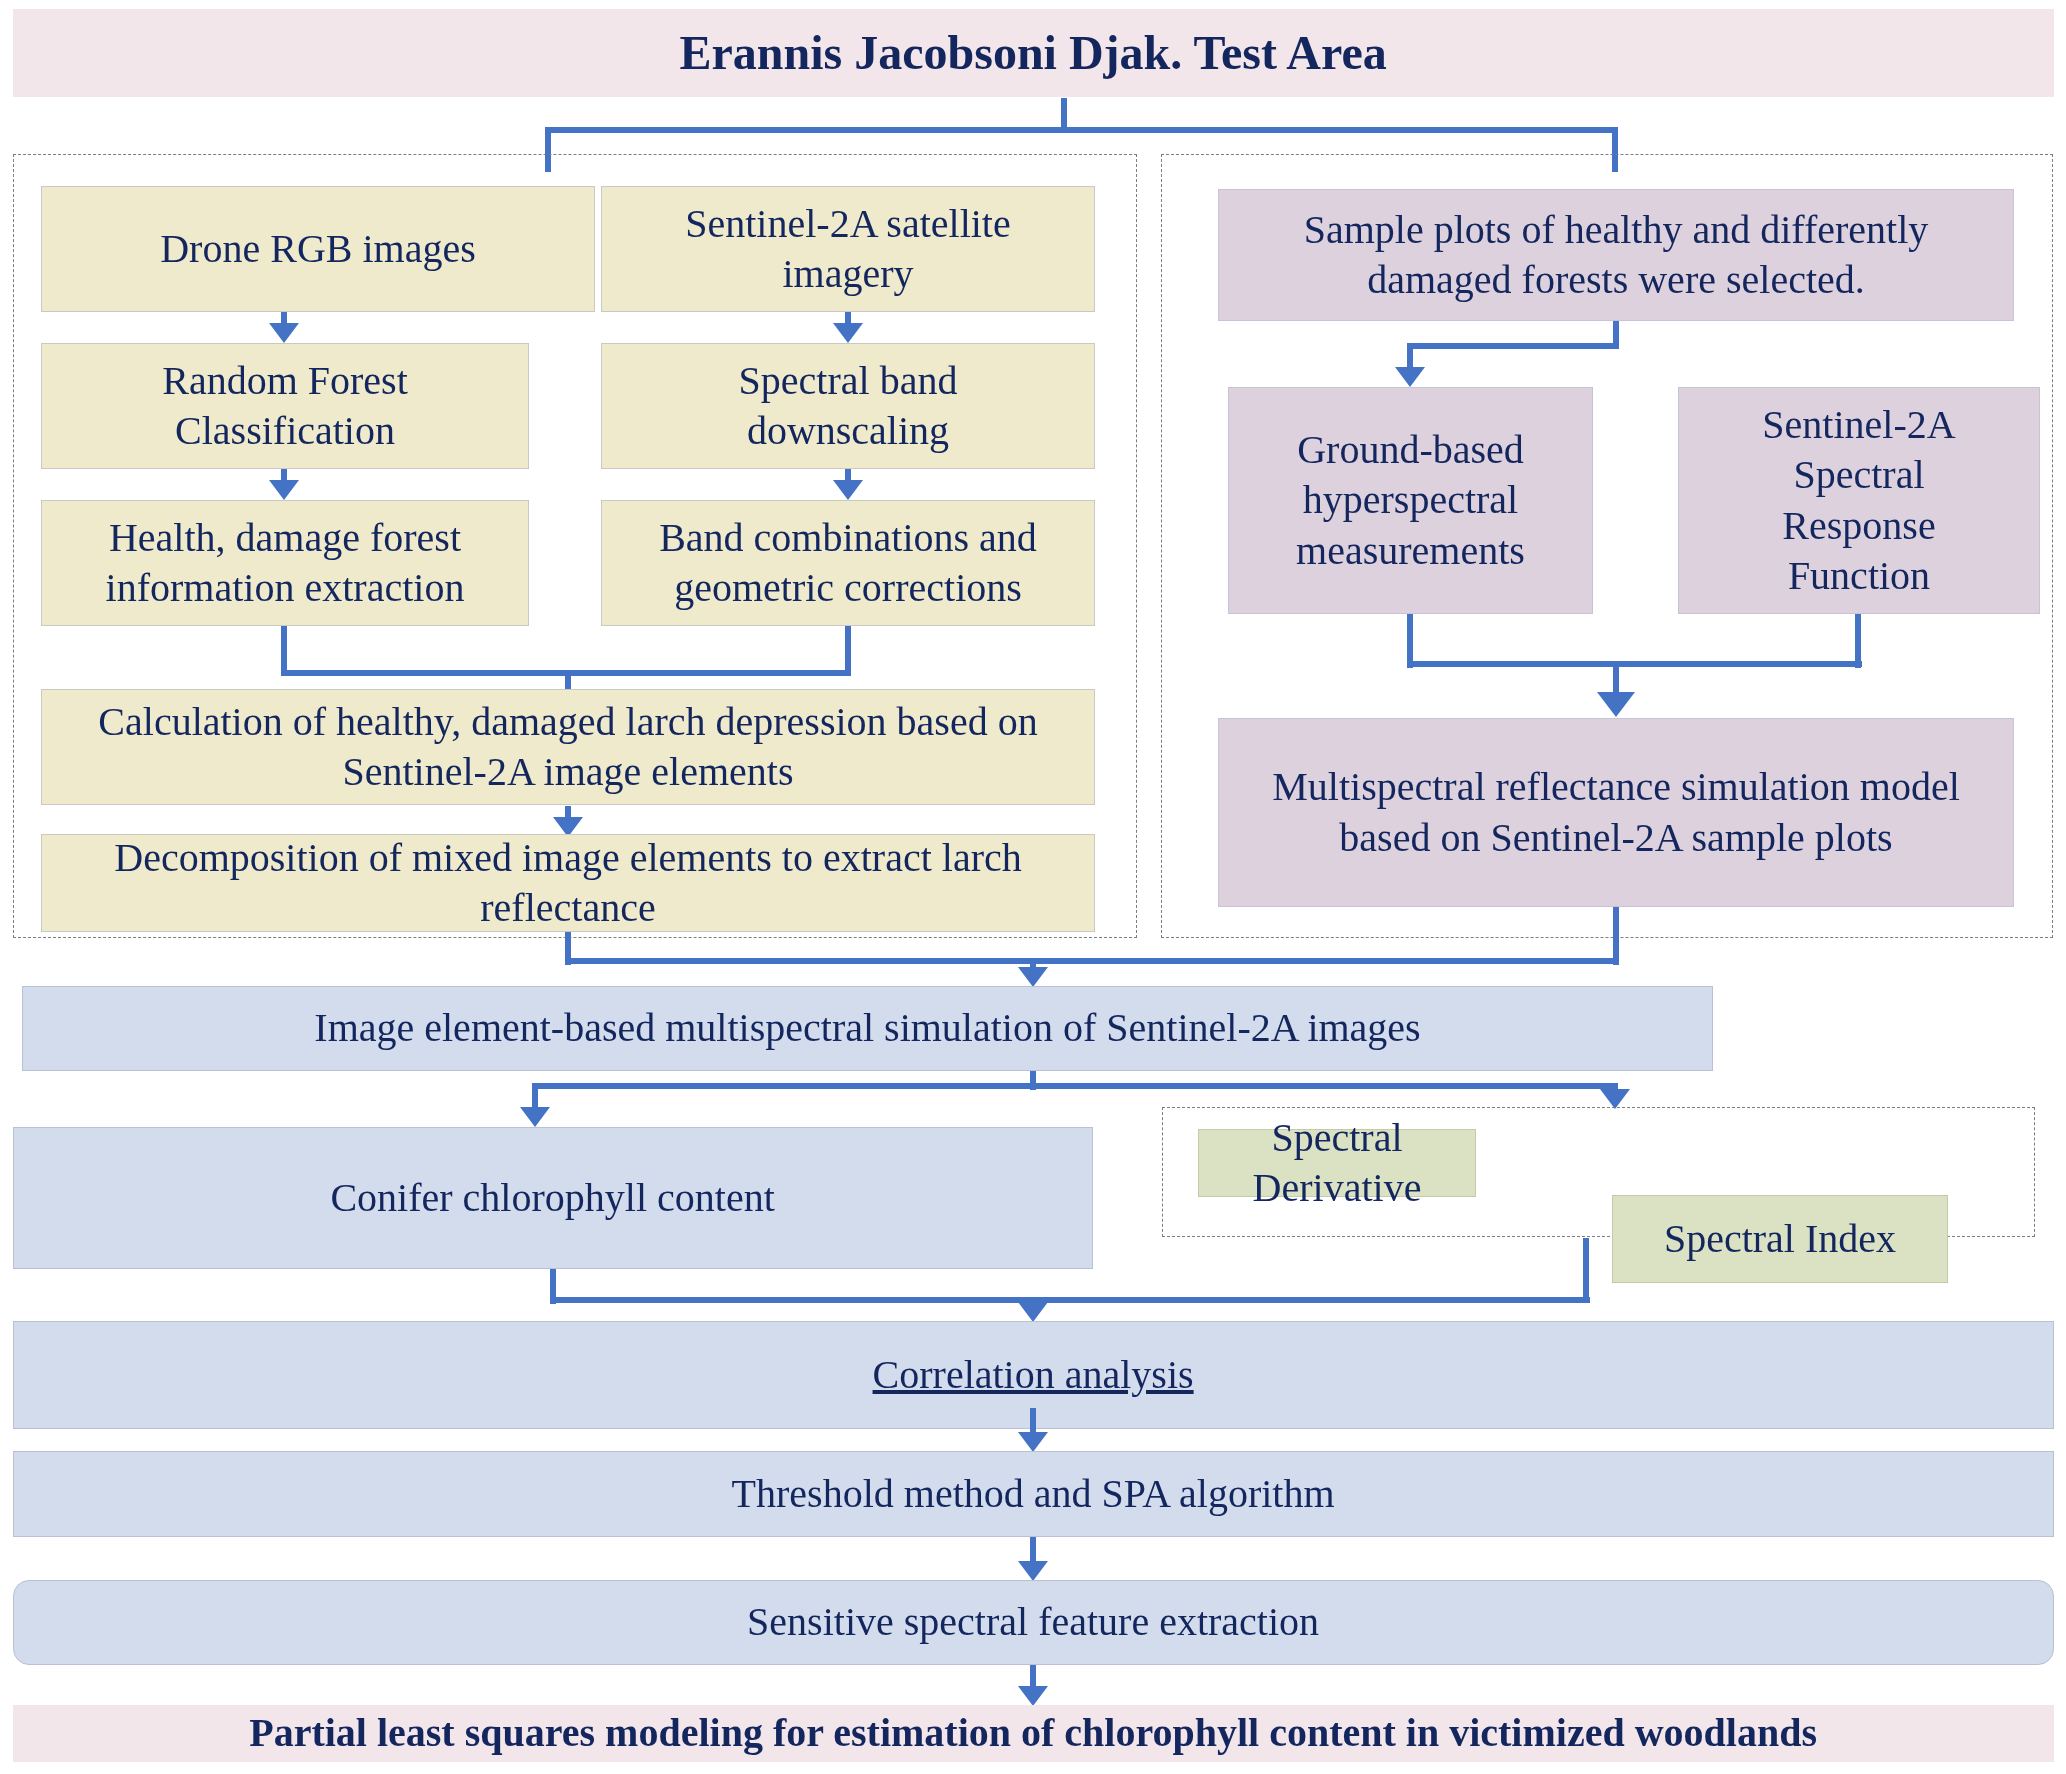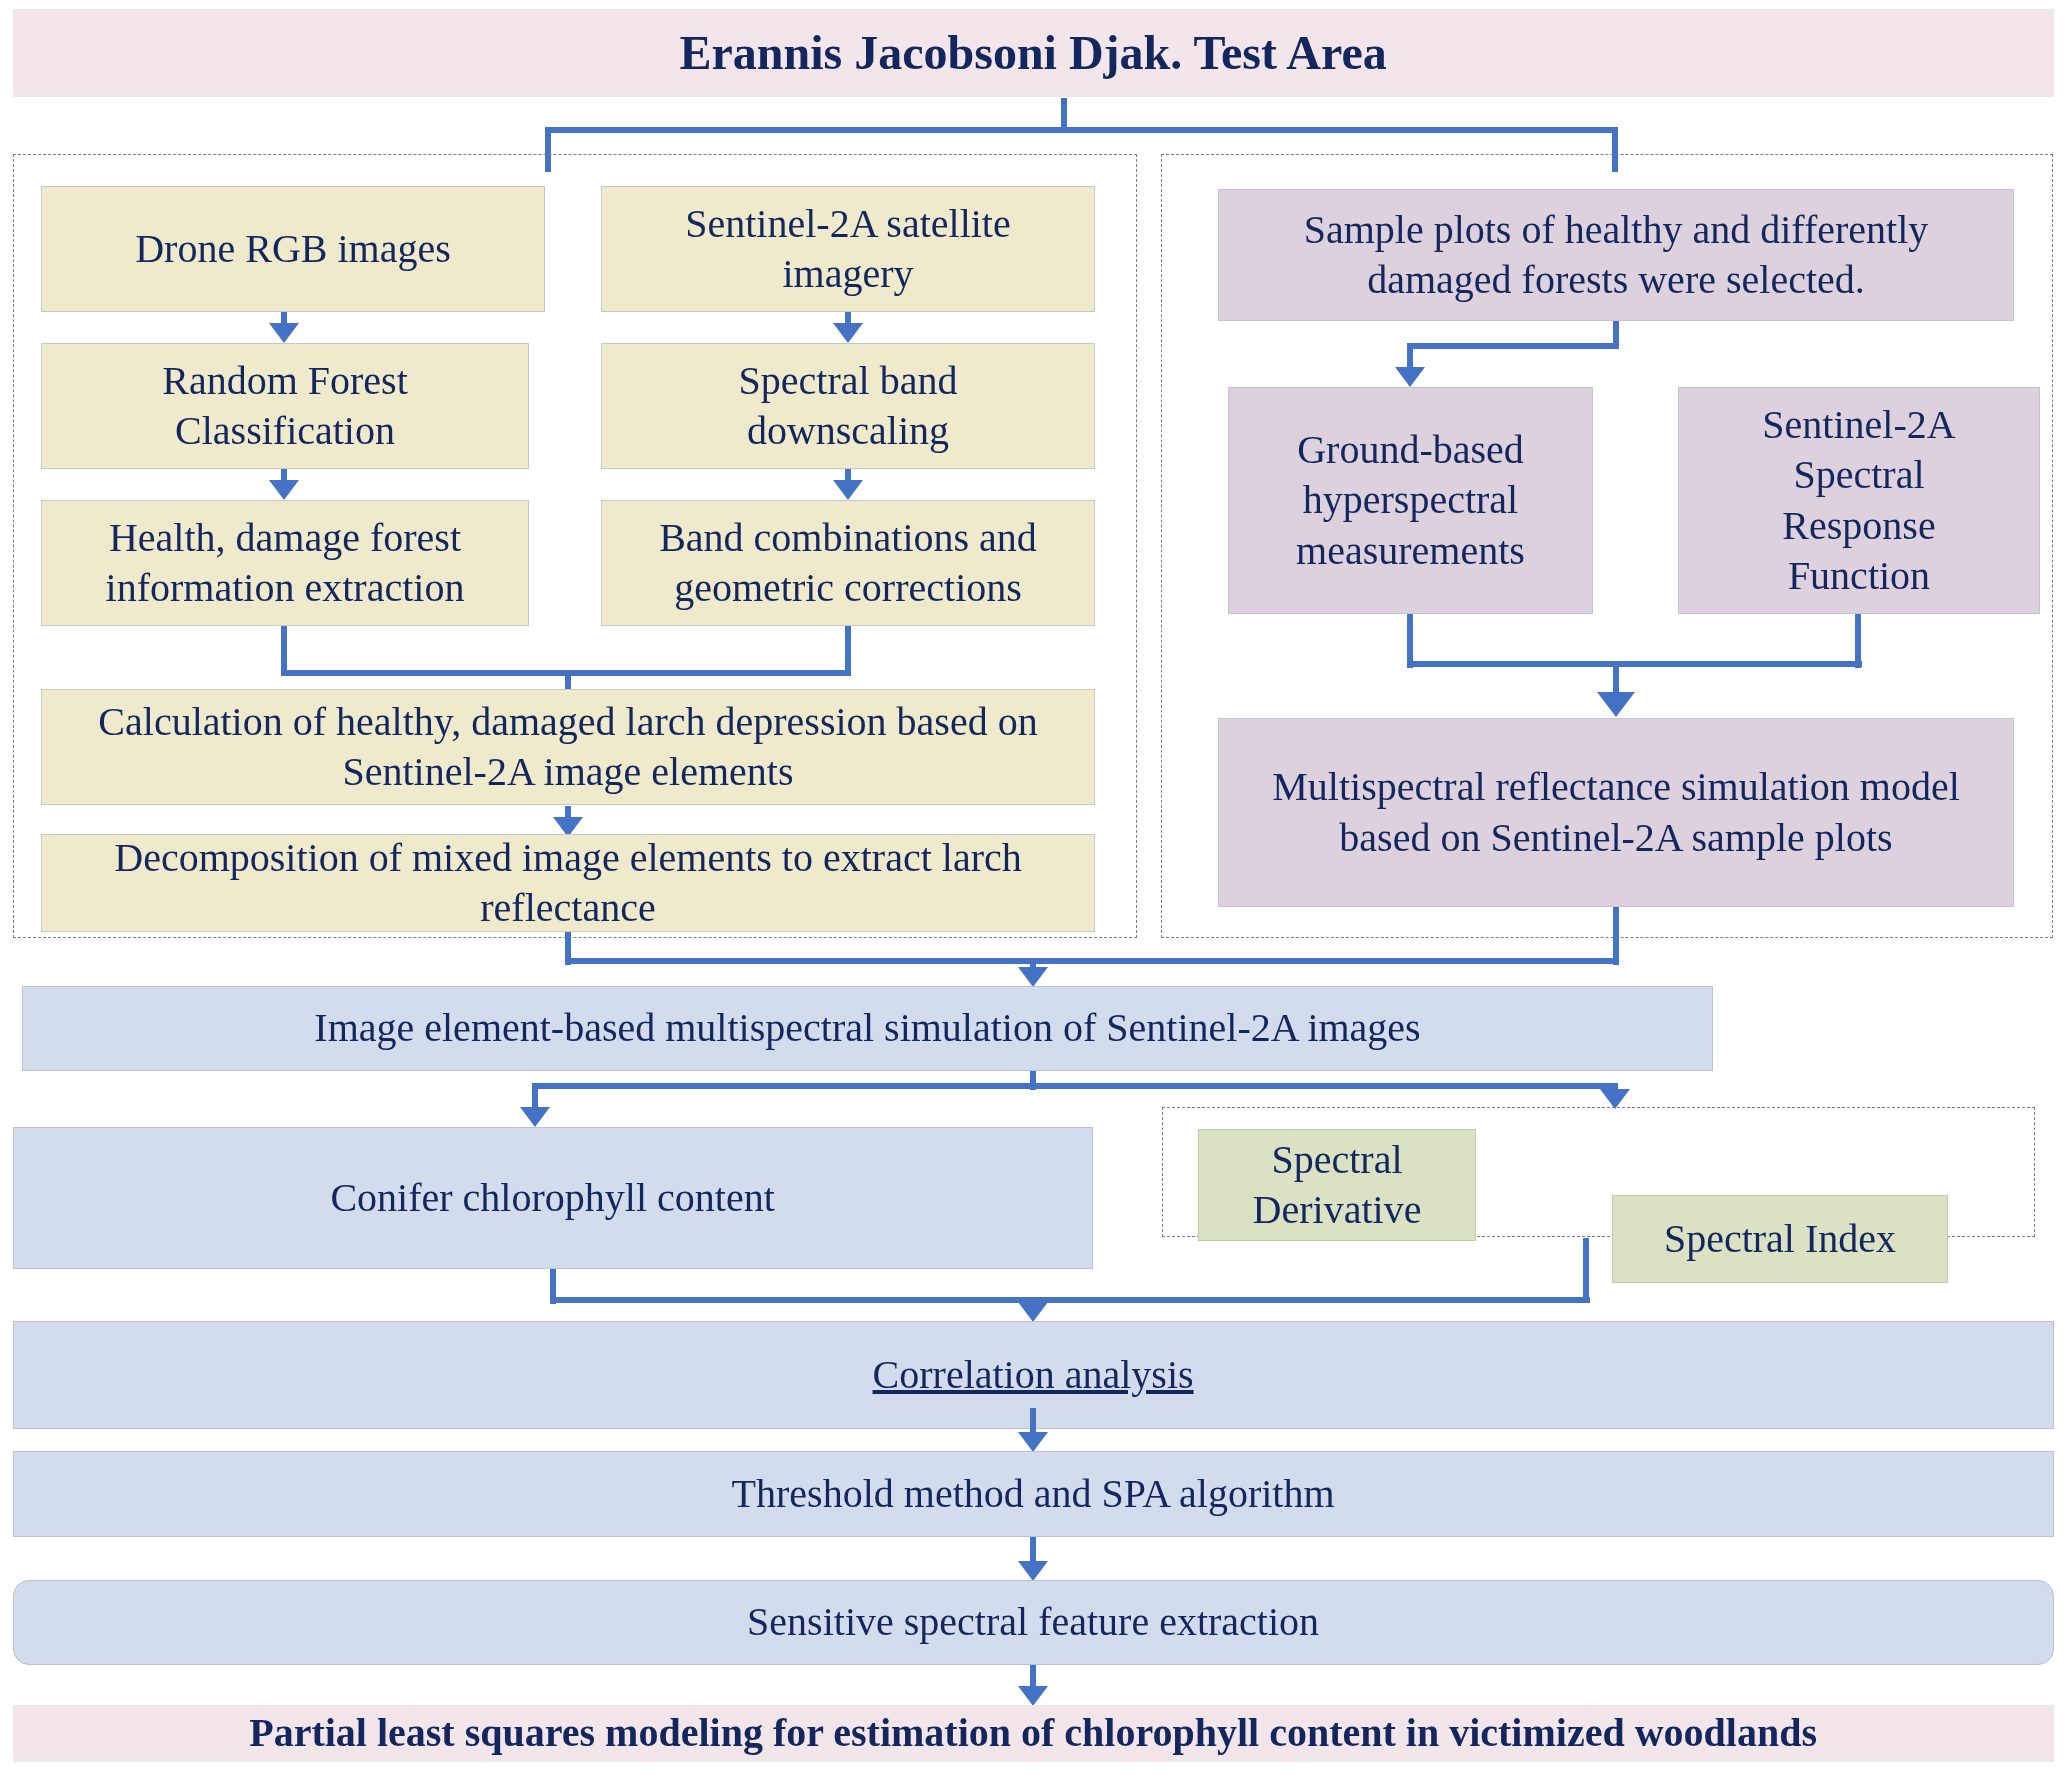--- a/index.html
+++ b/index.html
@@ -64,21 +64,21 @@
   <div class="box pinkbar title-text" style="left:12.6px; top:9.4px; width:2041px; height:88px;">Erannis Jacobsoni Djak. Test Area</div>
 
   <div class="vline" style="left:1061px; top:98px; width:6.3px; height:35px;"></div>
   <div class="hline" style="left:545px; top:127px; width:1073px; height:6.3px;"></div>
   <div class="vline" style="left:545px; top:127px; width:6.3px; height:45px;"></div>
   <div class="vline" style="left:1612px; top:127px; width:6.3px; height:45px;"></div>
 
   <div class="dashedbox" style="left:12.6px; top:154px; width:1124px; height:784px;"></div>
   <div class="dashedbox" style="left:1161px; top:154px; width:892px; height:784px;"></div>
 
-  <div class="box yellow" style="left:41px; top:186px; width:504px; height:126px; padding:0 35px;text-align:center;">Drone RGB images</div>
+  <div class="box yellow" style="left:41px; top:186px; width:554px; height:126px; padding:0 35px;text-align:center;">Drone RGB images</div>
   <div class="vline" style="left:281px; top:312px; width:6.3px; height:14px;"></div>
   <div class="arrowhead" style="left:269px; top:323px;"></div>
 
   <div class="box yellow" style="left:41px; top:343px; width:488px; height:126px; padding:0 35px;">Random Forest Classification</div>
   <div class="vline" style="left:281px; top:469px; width:6.3px; height:14px;"></div>
   <div class="arrowhead" style="left:269px; top:480px;"></div>
 
   <div class="box yellow" style="left:41px; top:500px; width:488px; height:126px; padding:0 35px;">Health, damage forest information extraction</div>
 
   <div class="box yellow" style="left:601px; top:186px; width:494px; height:126px; padding:0 35px;">Sentinel-2A satellite imagery</div>
@@ -131,21 +131,21 @@
   <div class="vline" style="left:1030px; top:1071px; width:6.3px; height:19px;"></div>
   <div class="hline" style="left:532px; top:1083px; width:1086px; height:6.3px;"></div>
   <div class="vline" style="left:532px; top:1083px; width:6.3px; height:25px;"></div>
   <div class="arrowhead" style="left:520px; top:1107px;"></div>
   <div class="vline" style="left:1612px; top:1083px; width:6.3px; height:8.8px;"></div>
   <div class="arrowhead" style="left:1600px; top:1089px;"></div>
 
   <div class="box bluebar" style="left:12.6px; top:1127px; width:1080px; height:142px;">Conifer chlorophyll content</div>
 
   <div class="dashedbox" style="left:1162px; top:1107px; width:873px; height:130px;"></div>
-  <div class="box green" style="left:1198px; top:1129px; width:278px; height:112px; padding:0 12.6px;">Spectral Derivative</div>
+  <div class="box green" style="left:1198px; top:1129px; width:278px; height:68px; padding:0 12.6px;">Spectral Derivative</div>
   <div class="box green" style="left:1612px; top:1195px; width:336px; height:88px; padding:0 12.6px;">Spectral Index</div>
 
   <div class="vline" style="left:550px; top:1269px; width:6.3px; height:35px;"></div>
   <div class="vline" style="left:1583px; top:1238px; width:6.3px; height:65px;"></div>
   <div class="hline" style="left:550px; top:1297px; width:1040px; height:6.3px;"></div>
   <div class="vline" style="left:1030px; top:1297px; width:6.3px; height:8.8px;"></div>
   <div class="arrowhead" style="left:1018px; top:1302px;"></div>
 
   <div class="box bluebar" style="left:12.6px; top:1321px; width:2041px; height:108px;text-decoration:underline;">Correlation analysis</div>
 

